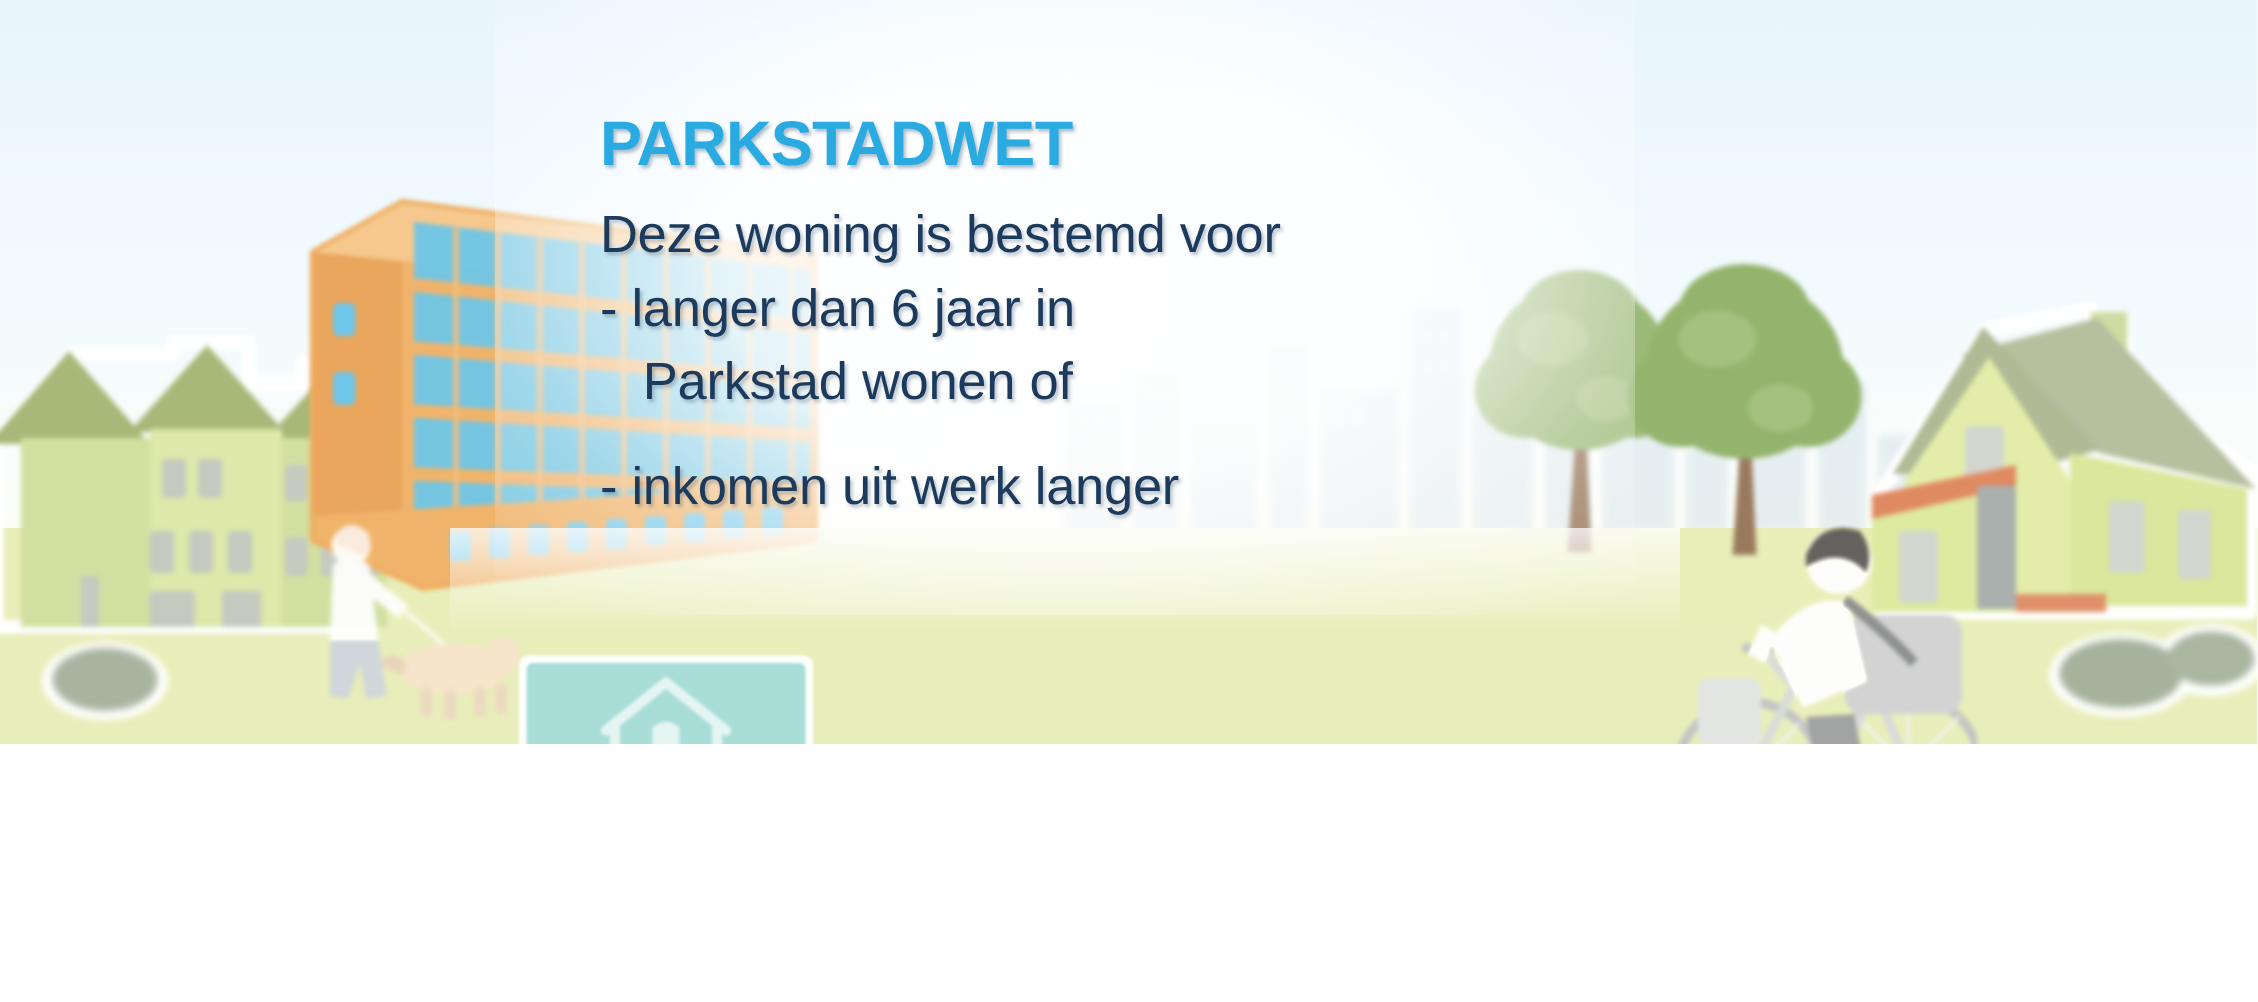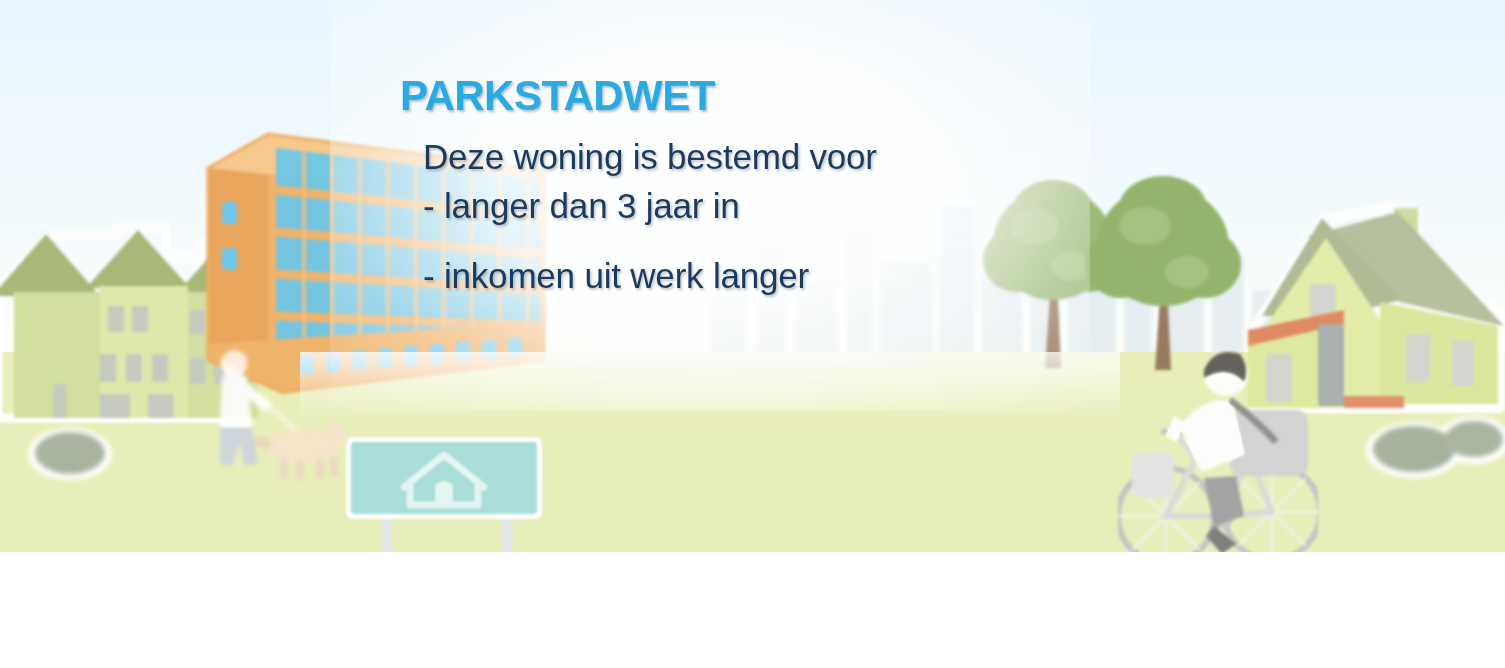--- a/index.html
+++ b/index.html
@@ -9,21 +9,21 @@
     background: #ffffff;
   }
   body {
     font-family: "Liberation Sans", "DejaVu Sans", sans-serif;
   }
 
   
   #stage {
     position: relative;
     width: 1505px;
-    height: 552px;
+    height: 496px;
     overflow: hidden;
     background: #ffffff;
   }
 
   
   .sky {
     position: absolute;
     left: 0; top: 0;
     width: 1505px;
     height: 356px;
@@ -145,21 +145,20 @@
     white-space: nowrap;
   }
   .poster-line {
     font-size: 35px;
     font-weight: normal;
     color: #1b3a5c;
     line-height: 49px;
     letter-spacing: -0.2px;
     text-shadow: 1.5px 2px 2.5px rgba(70,95,120,0.38);
     white-space: pre;
-    margin-left: 23px;
   }
   .poster-line.spaced-before {
     margin-top: 21px;
   }
 </style>
 </head>
 <body>
 
 <div id="stage">
 
@@ -426,17 +425,18 @@
     <path d="M96 196 L118 214 L104 224 L88 206 Z" fill="#5f656a"></path>
   </svg>
 
   <div class="ground-haze"></div>
 
   <div class="sky-bloom"></div>
 
   <div class="text-block">
     <div class="poster-title">PARKSTADWET</div>
     <div class="poster-line">Deze woning is bestemd voor</div>
-    <div class="poster-line">- langer dan 3 jaar in</div>
+    <div class="poster-line">- langer dan 6 jaar in</div>
+    <div class="poster-line">   Parkstad wonen of</div>
     <div class="poster-line spaced-before">- inkomen uit werk langer</div>
   </div>
 
 </div>
 
 </body></html>

